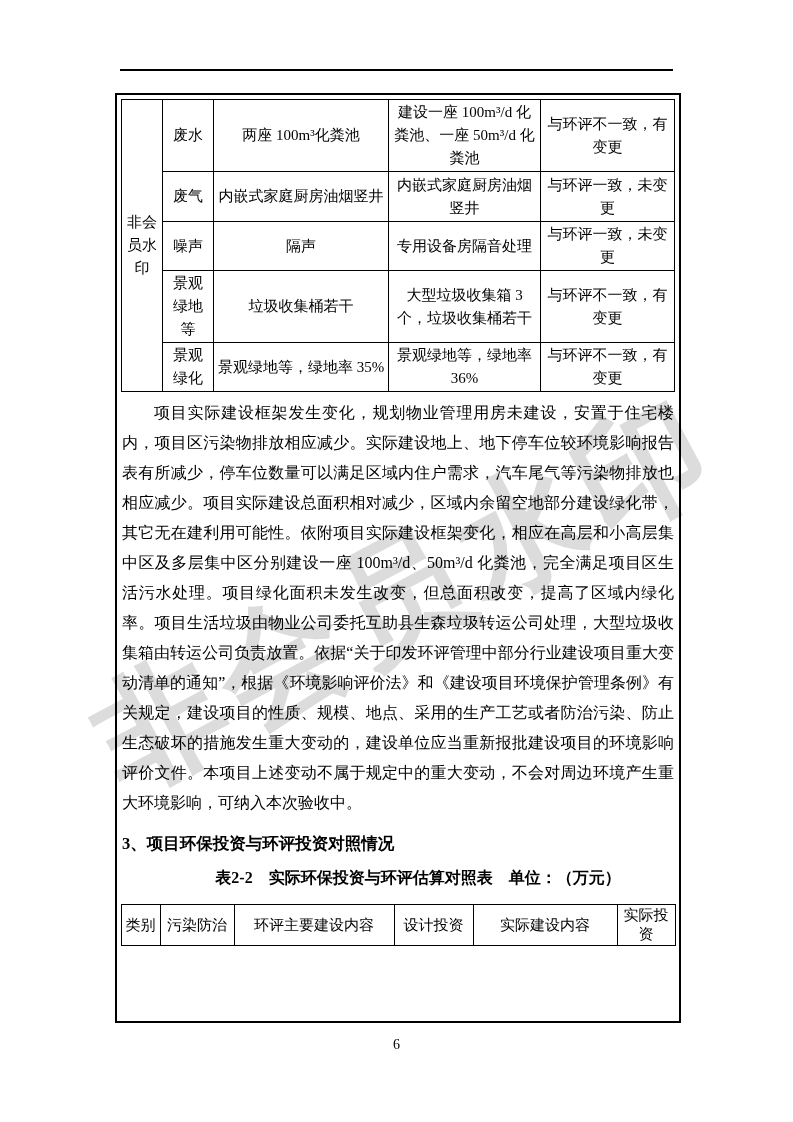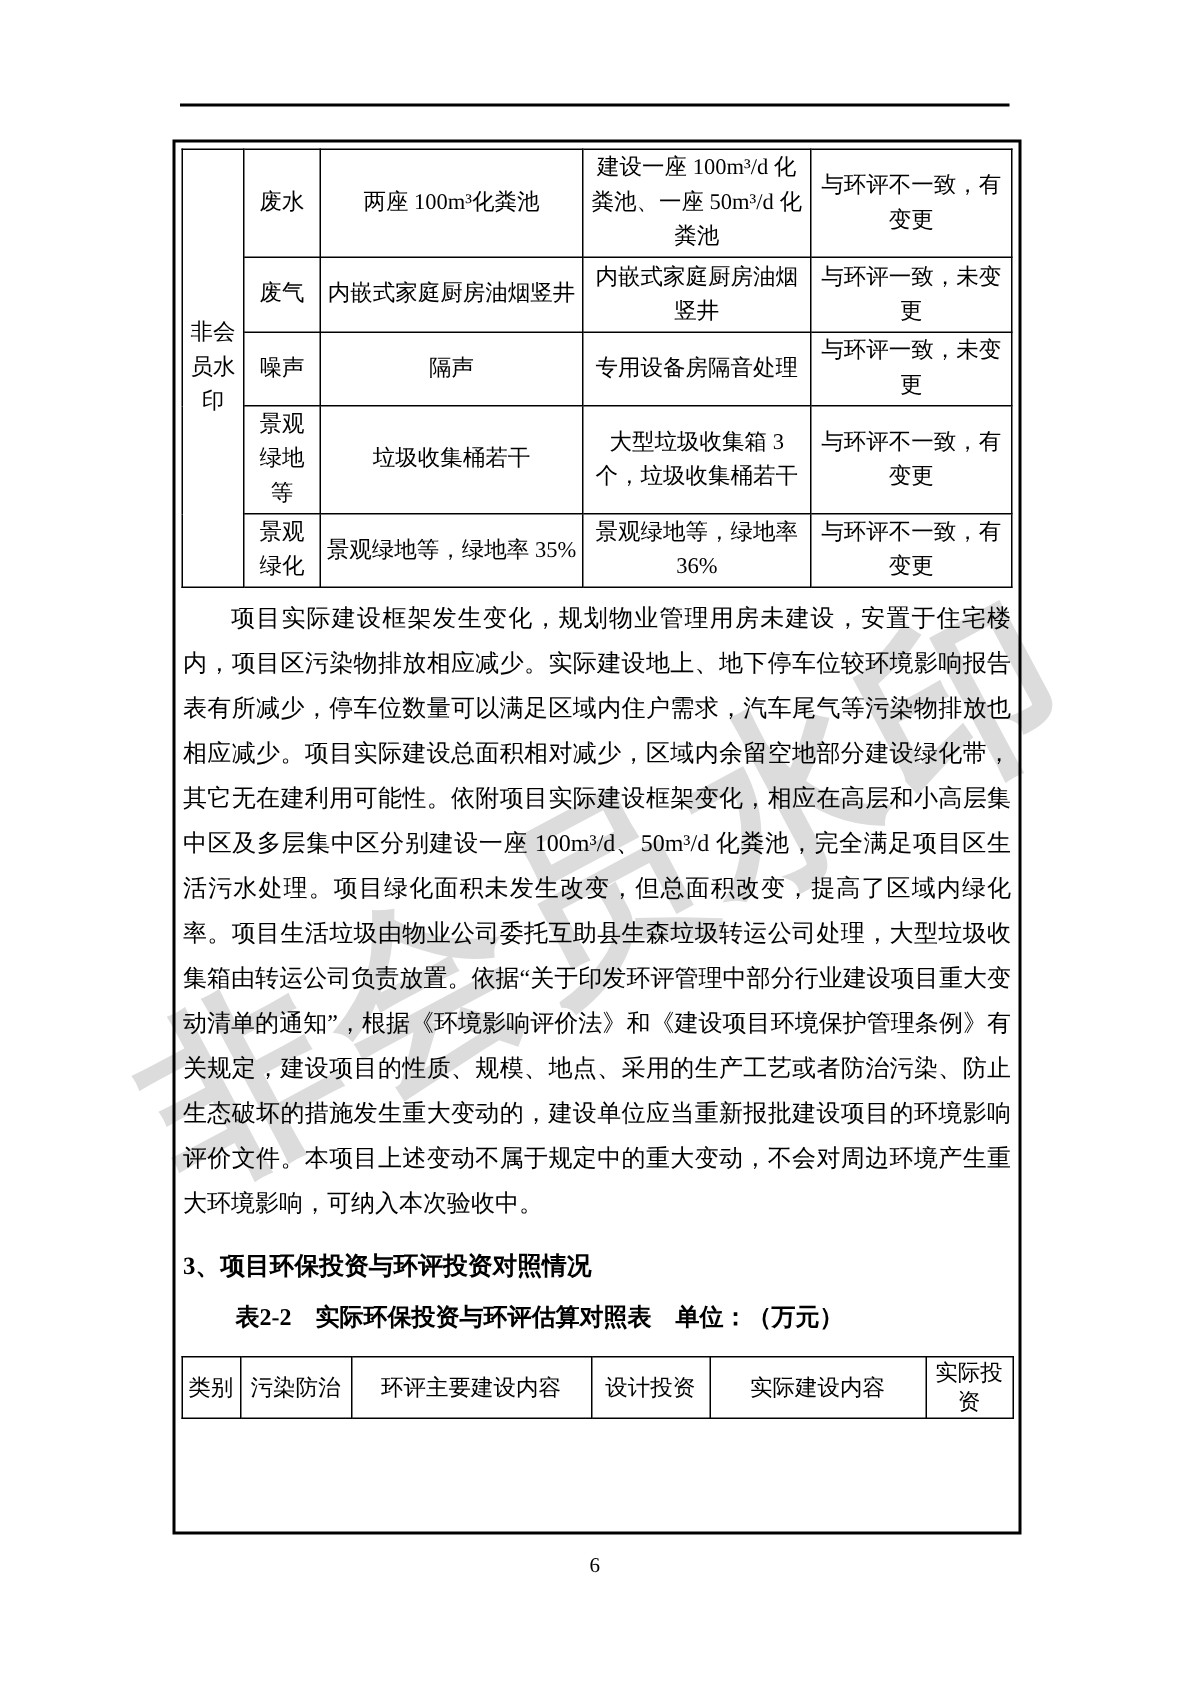--- a/index.html
+++ b/index.html
@@ -73,21 +73,21 @@
     text-indent:2em;
   }
   .sec-heading{
     margin:11px 5px 0 5px;
     font-size:16.5px;
     line-height:30px;
     font-weight:bold;
   }
   .tbl-caption{
     margin:9px 0 6px 0;
-    text-align:left;
+    text-align:center;
     font-size:16px;
     font-weight:bold;
     padding-left:40px;
   }
   .inv-table{
     margin:15px auto;
     width:554px;
     font-family:Liberation Mono, monospace;
   }
   .inv-table td{

